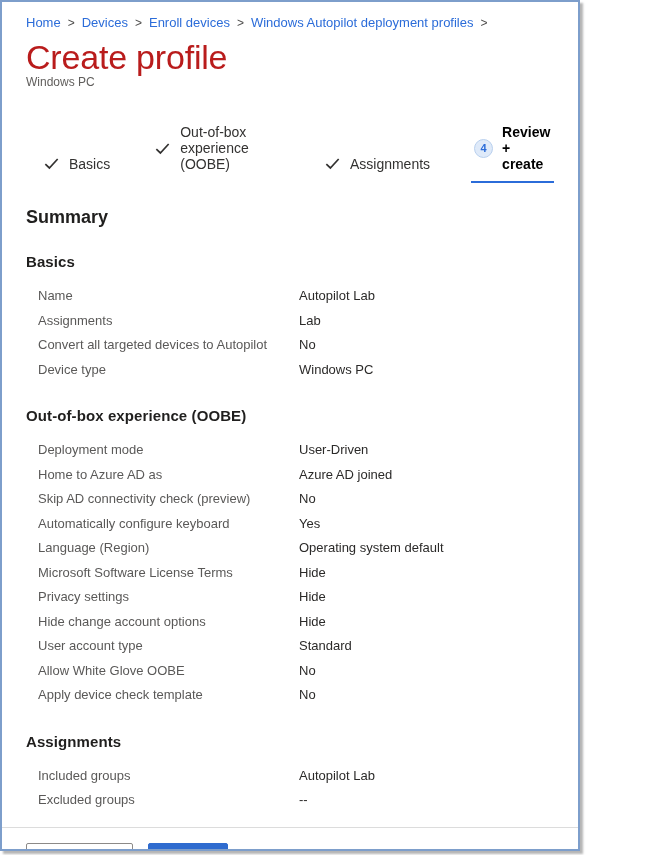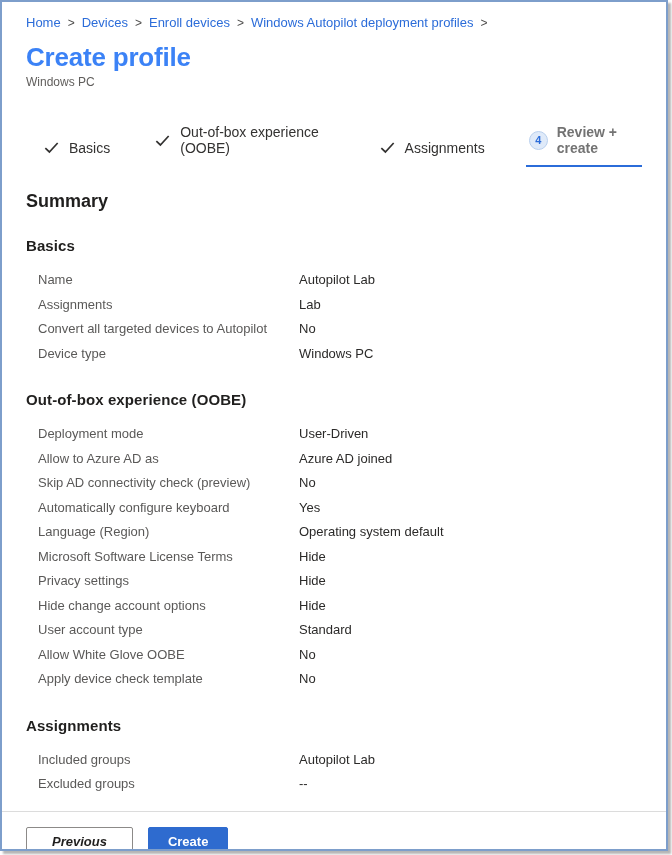--- a/index.html
+++ b/index.html
@@ -15,41 +15,41 @@
     --divider:#dcdcdc;
   }
   *{box-sizing:border-box;margin:0;padding:0;}
   html,body{background:#fff;}
   body{
     width:672px;height:855px;
     font-family:"Liberation Sans","DejaVu Sans",sans-serif;
     color:var(--text-dark);
   }
   .frame{
-    width:668px;height:851px;margin:0;
+    width:580px;height:851px;margin:0;
     border:2px solid var(--frame-border);
     box-shadow:3px 3px 2px rgba(120,120,120,.55);
     background:#fff;
     padding:12px 24px 18px 24px;
     display:flex;flex-direction:column;
     overflow:hidden;
   }
   
   .breadcrumb{font-size:13px;line-height:18px;white-space:nowrap;}
   .breadcrumb a{color:var(--accent);text-decoration:none;cursor:pointer;}
   .breadcrumb .sep{color:#4f4e4d;margin:0 7px;font-size:12px;}
   
-  .page-title{font-size:26px;font-weight:700;letter-spacing:-.2px;margin-top:9px;line-height:32px;color:#3b82f6;}
+  .page-title{font-size:34px;font-weight:400;letter-spacing:-.2px;margin-top:9px;line-height:32px;color:#b91c1c;}
   .page-subtitle{font-size:12px;color:var(--text-sub);margin-top:2px;line-height:15px;}
   
   .tabs{display:flex;align-items:flex-end;column-gap:38px;margin-top:28px;margin-left:14px;}
   .tab{display:flex;align-items:center;gap:9px;font-size:14px;color:#333231;
        padding:6px 3px 9px 3px;cursor:pointer;border-bottom:2px solid transparent;}
   .tab.active{border-bottom-color:var(--accent);}
-  .tab.active .tab-label{font-weight:600;color:#737373;}
+  .tab.active .tab-label{font-weight:600;color:#000000;}
   .tab .check{width:17px;height:17px;flex:0 0 auto;}
   .badge{
     width:19px;height:19px;border-radius:50%;
     background:var(--badge-bg);border:1px solid var(--badge-border);
     color:var(--accent);font-size:11px;font-weight:600;
     display:flex;align-items:center;justify-content:center;flex:0 0 auto;
   }
   
   .summary-label{font-size:18px;font-weight:600;margin-top:24px;color:#201f1e;}
   .section{margin-top:25px;}
@@ -132,21 +132,21 @@
           <span class="value">Windows PC</span>
         </div>
       </section>
       <section class="section">
         <h2>Out-of-box experience (OOBE)</h2>
         <div class="row">
           <span class="label">Deployment mode</span>
           <span class="value">User-Driven</span>
         </div>
         <div class="row">
-          <span class="label">Allow to Azure AD as</span>
+          <span class="label">Home to Azure AD as</span>
           <span class="value">Azure AD joined</span>
         </div>
         <div class="row">
           <span class="label">Skip AD connectivity check (preview)</span>
           <span class="value">No</span>
         </div>
         <div class="row">
           <span class="label">Automatically configure keyboard</span>
           <span class="value">Yes</span>
         </div>

